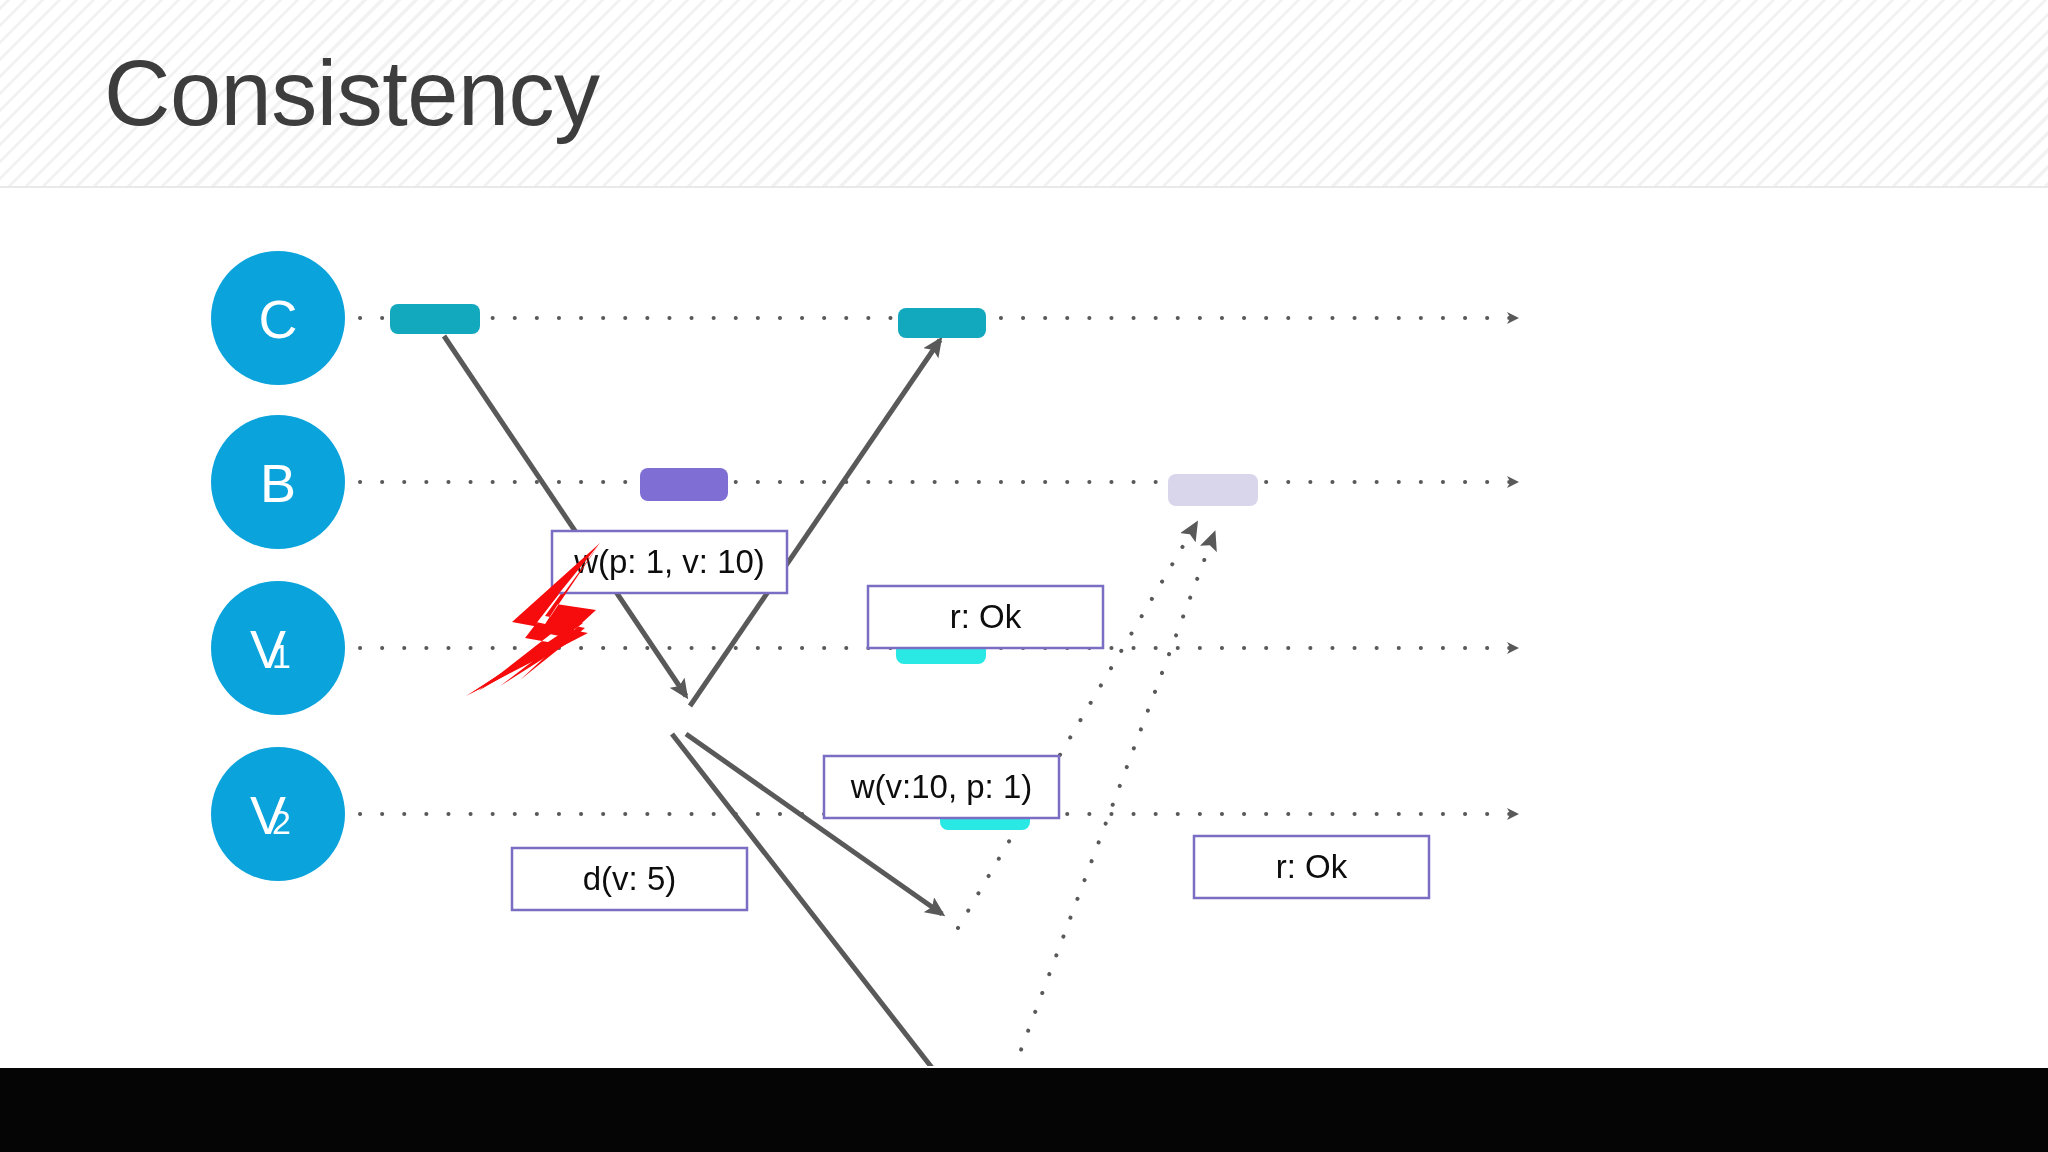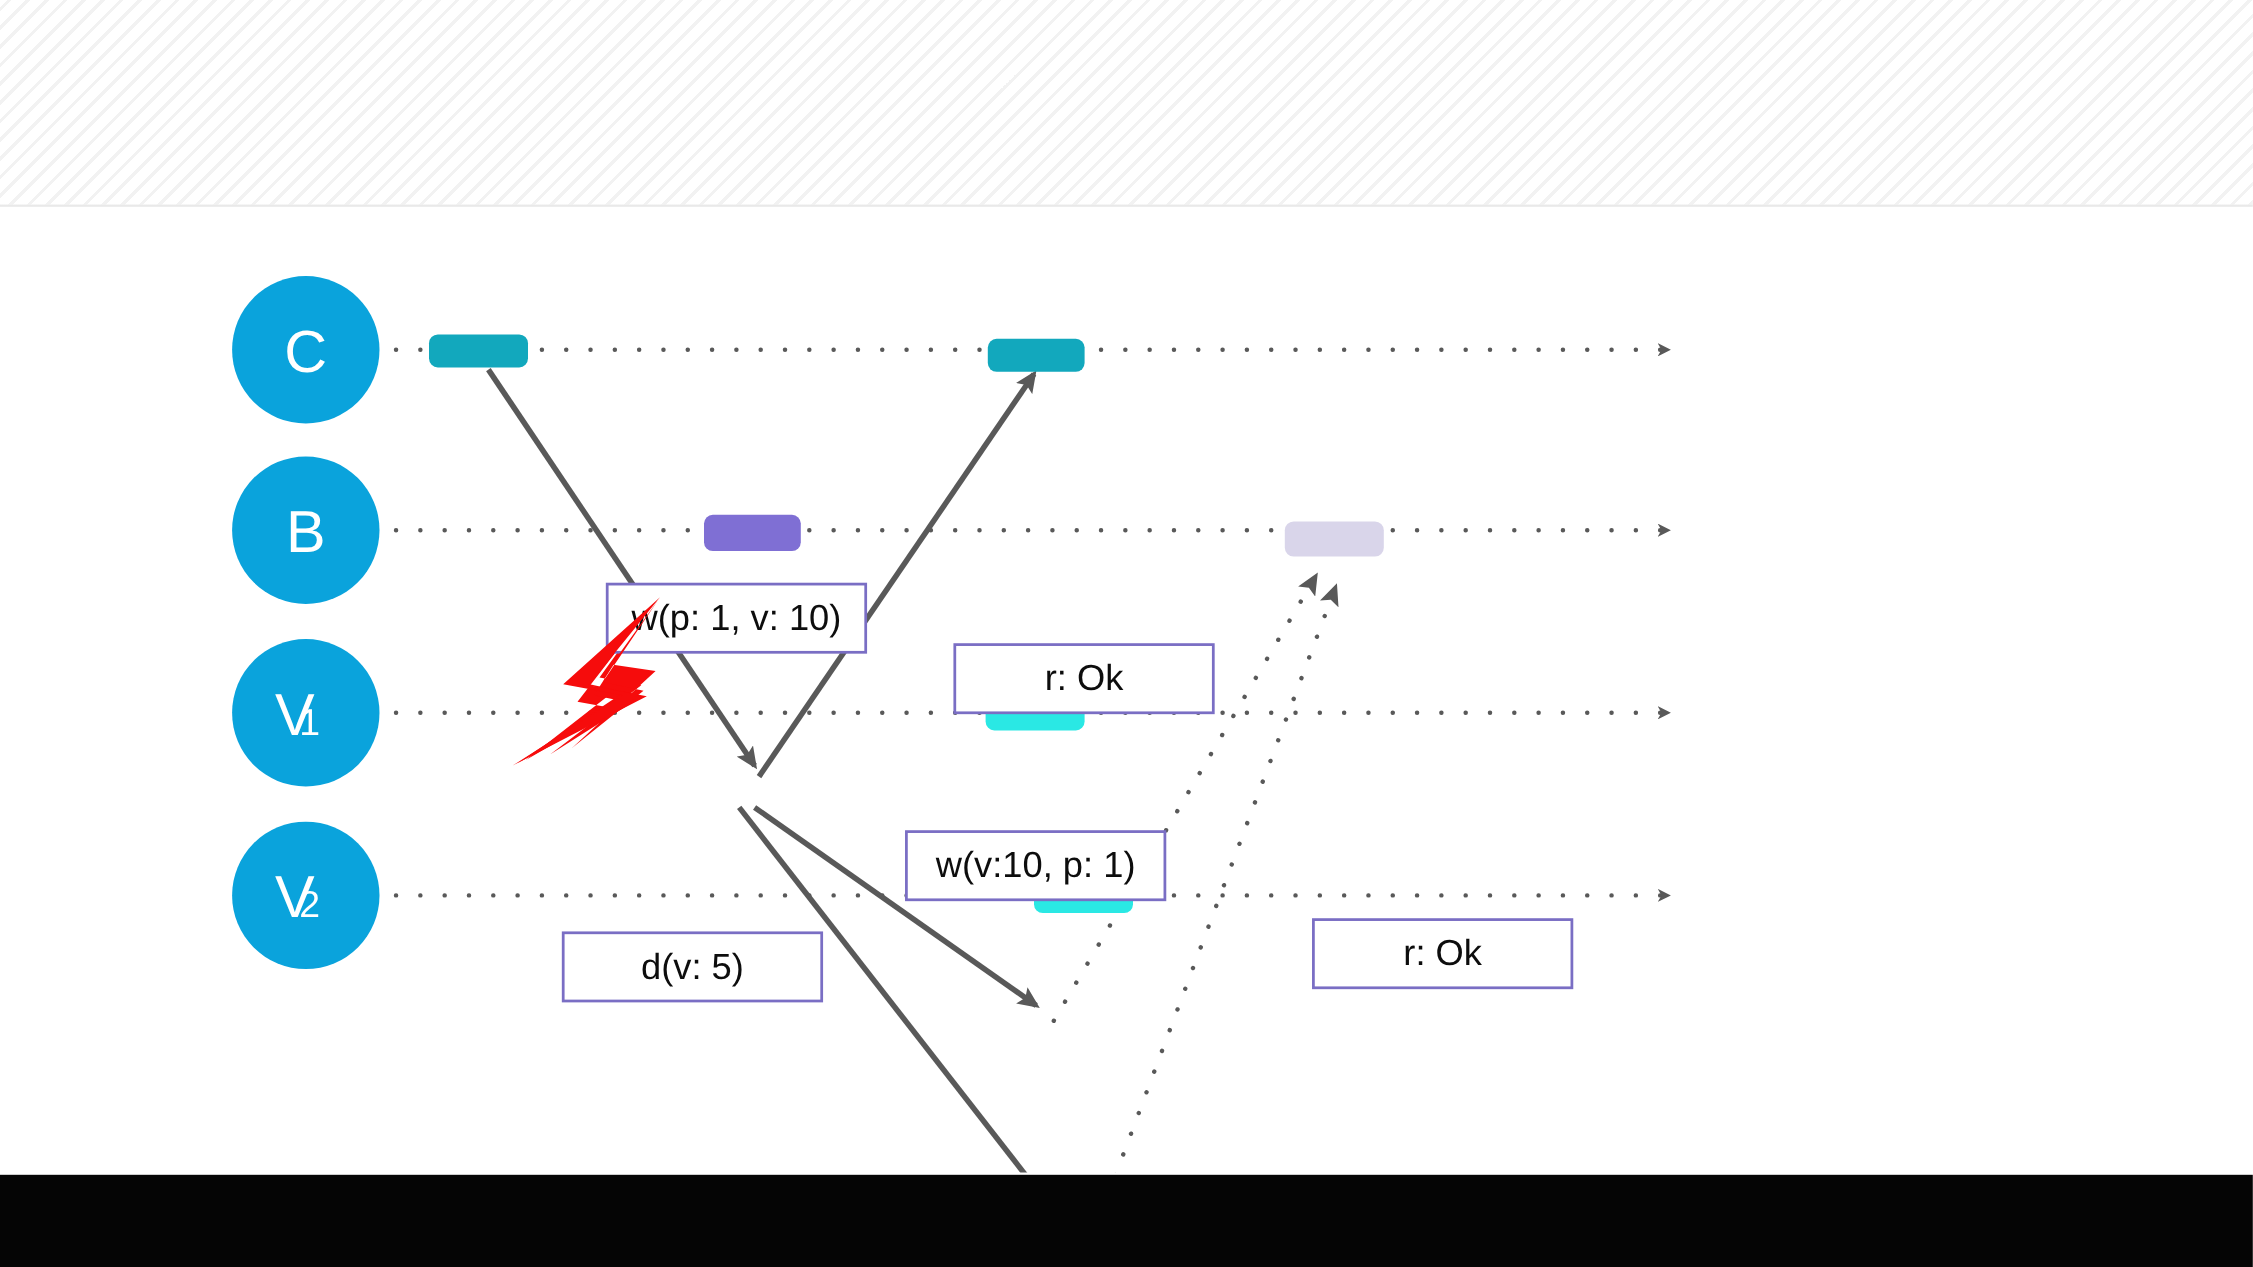--- a/index.html
+++ b/index.html
@@ -64,20 +64,21 @@
     background:#050505;
   }
 </style>
 </head>
 <body>
 
 <div id="slide">
 
   <div class="header-band"></div>
   <div class="header-rule"></div>
+  <div class="slide-title">Consistency</div>
 
   <div class="stage">
     <svg class="diagram" viewBox="0 0 2048 880">
       <defs>
         <marker id="dotArrow" markerWidth="12" markerHeight="12" refX="9" refY="6" orient="auto" markerUnits="userSpaceOnUse">
           <path d="M0,0 L12,6 L0,12 L3.4,6 Z" fill="#595959"></path>
         </marker>
         <marker id="solidArrow" markerWidth="20" markerHeight="18" refX="16" refY="9" orient="auto" markerUnits="userSpaceOnUse">
           <path d="M0,0 L20,9 L0,18 L4,9 Z" fill="#595959"></path>
         </marker>

